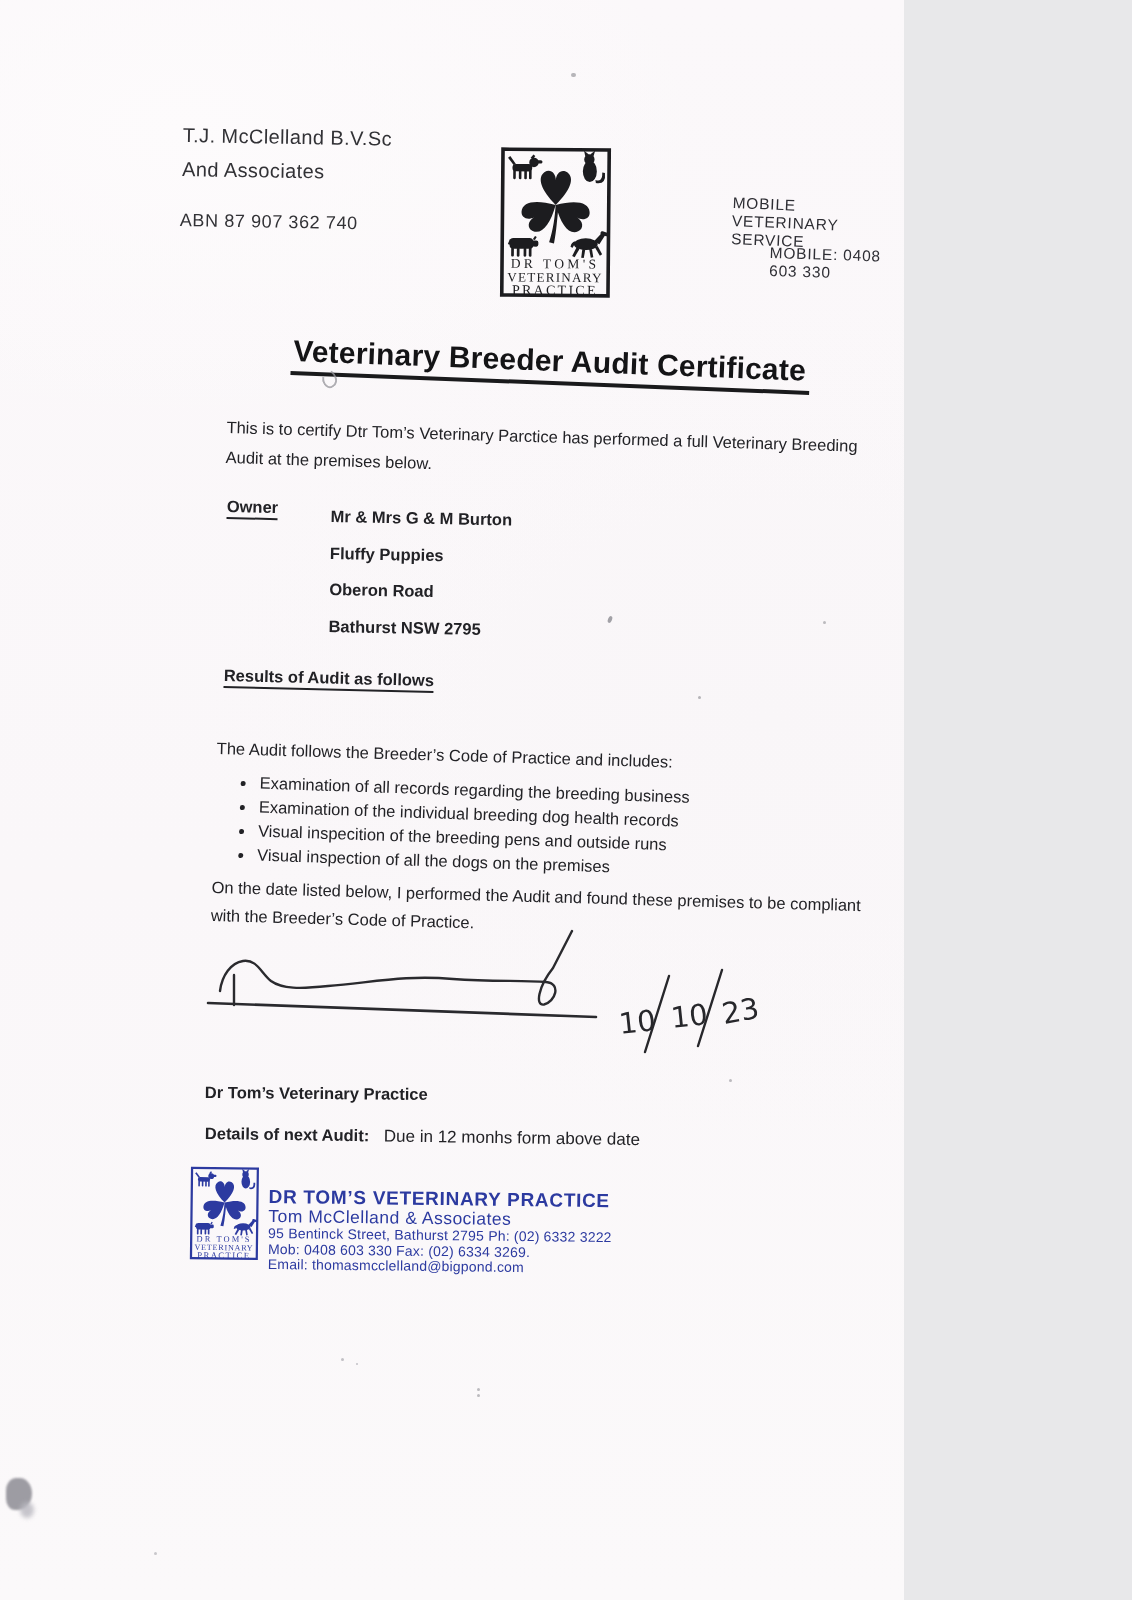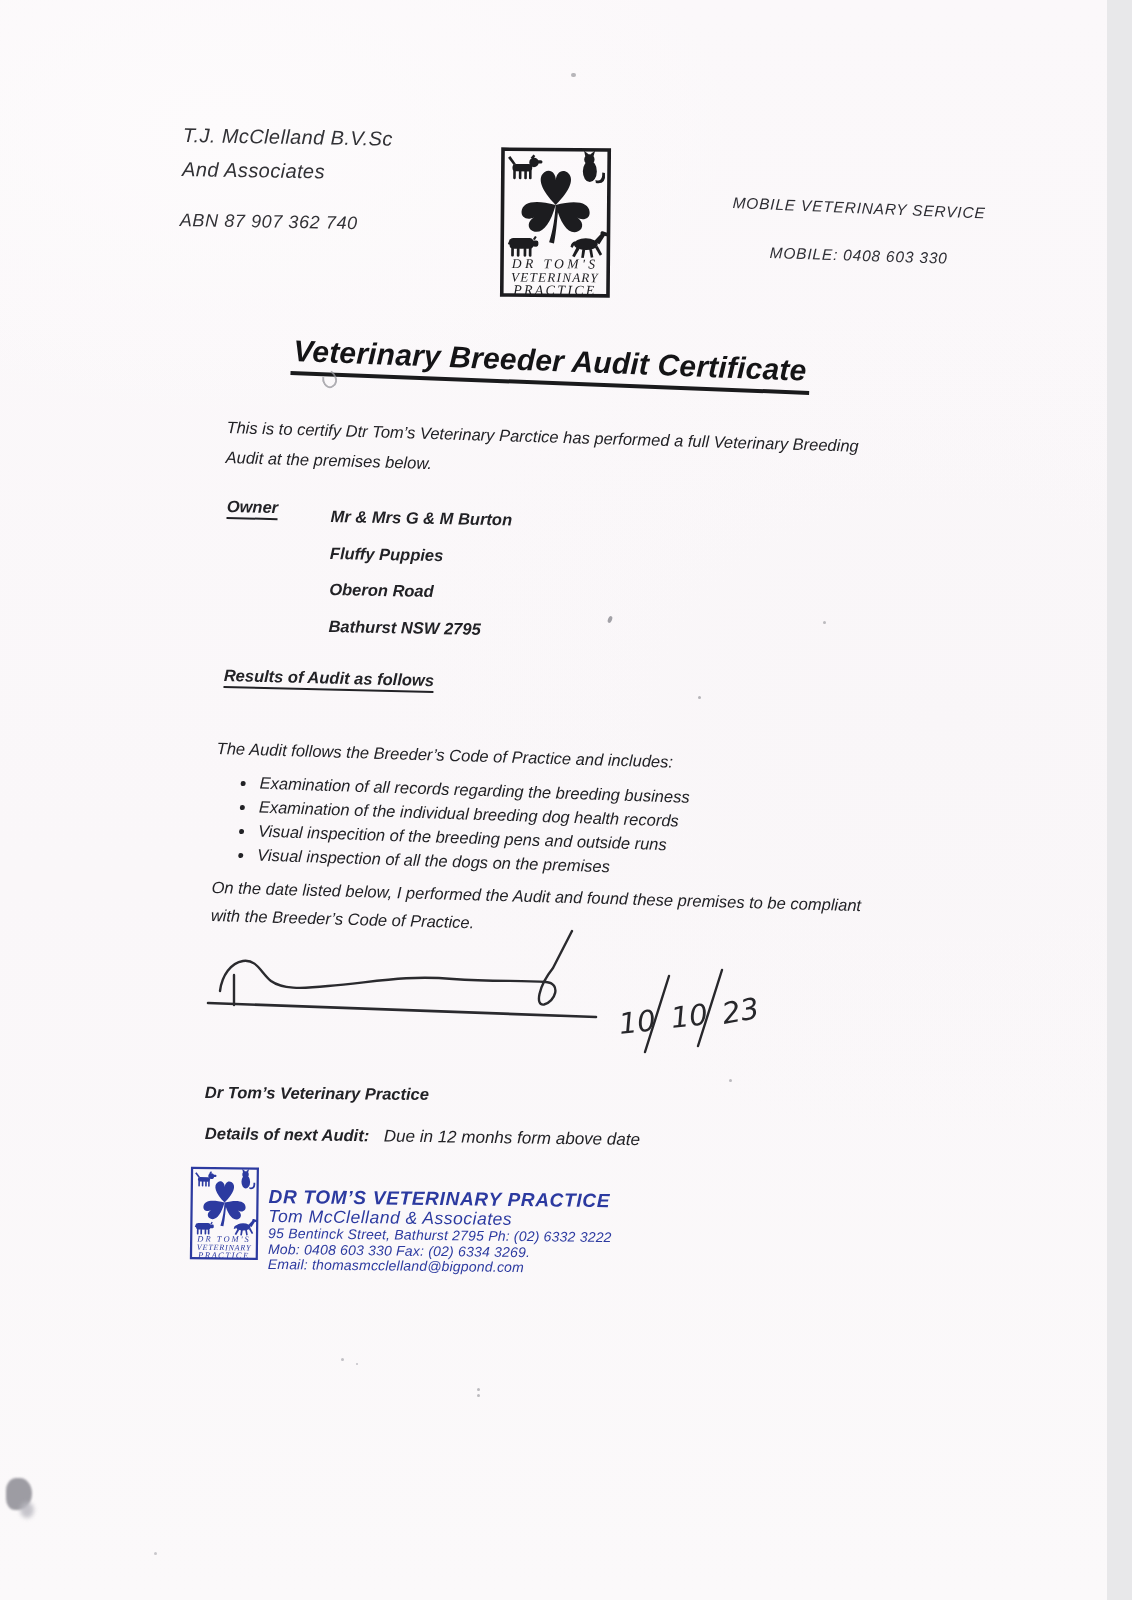--- a/index.html
+++ b/index.html
@@ -1,25 +1,24 @@
 <!DOCTYPE html>
 <html><head>
 <meta charset="utf-8">
 <style>
   html,body{margin:0;padding:0;background:#e8e8ea;}
   .page{
-    position:relative;width:1107px;height:1600px;overflow:hidden;
+    position:relative;width:904px;height:1600px;overflow:hidden;
     background:#fbf9fa;
     background-image:
       radial-gradient(ellipse 900px 500px at 20% 8%, #fdfbfc 0%, rgba(253,251,252,0) 60%),
       radial-gradient(ellipse 800px 600px at 85% 45%, #f9f6f8 0%, rgba(249,246,248,0) 70%),
       linear-gradient(180deg,#fbf8fa 0%,#faf7f9 55%,#fbf9fa 100%);
     font-family:"Liberation Sans", sans-serif;
     color:#222226;
-    font-style:italic;
   }
   .abs{position:absolute;}
   .rot{transform-origin:left top;}
 
   
   .hdr-line{font-size:20px;letter-spacing:.4px;color:#323236;}
   .abn{font-size:18px;letter-spacing:.6px;color:#323236;}
   .mobile-line{font-size:15.5px;letter-spacing:.8px;color:#2e2e34;}
 
   

